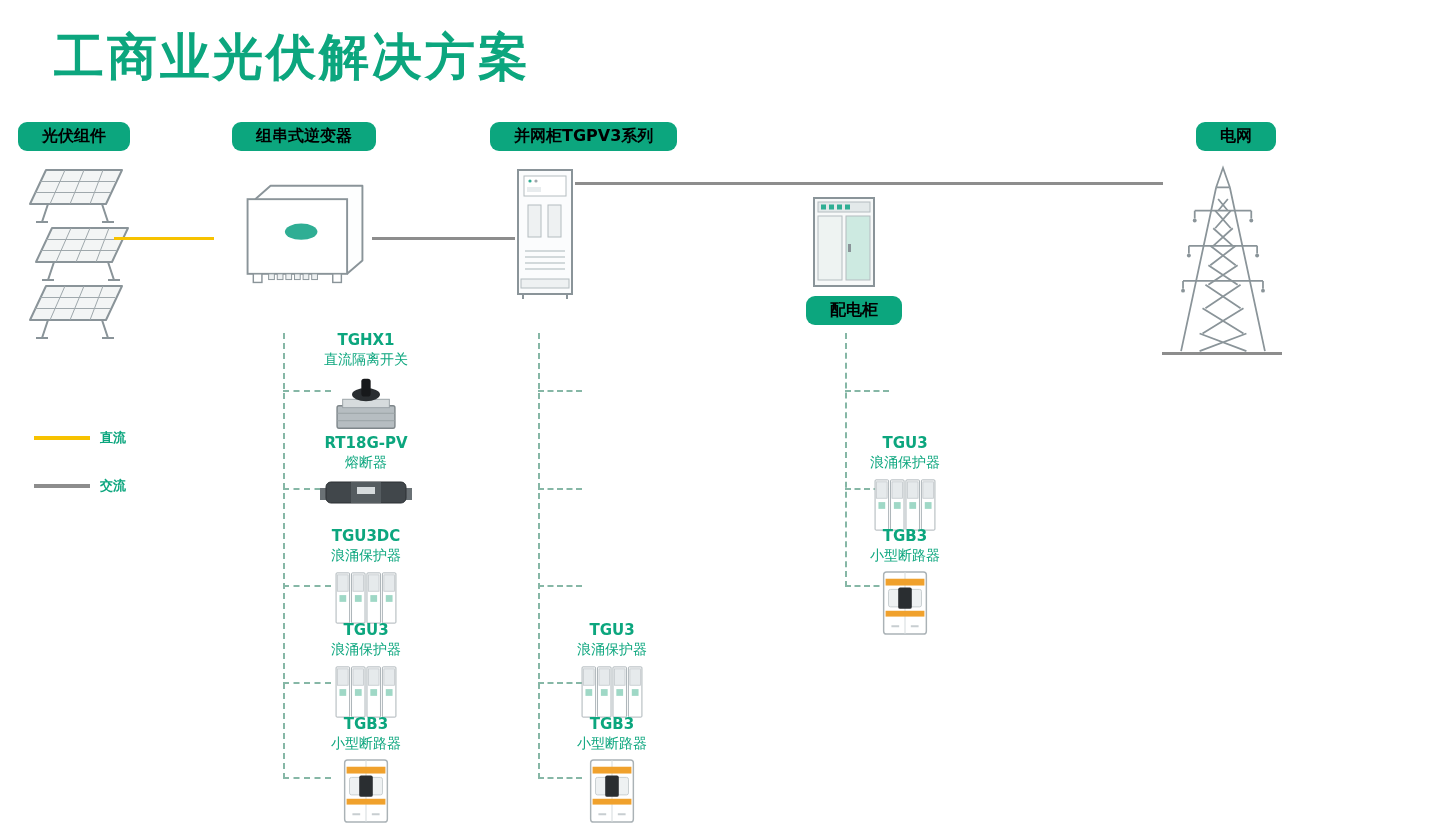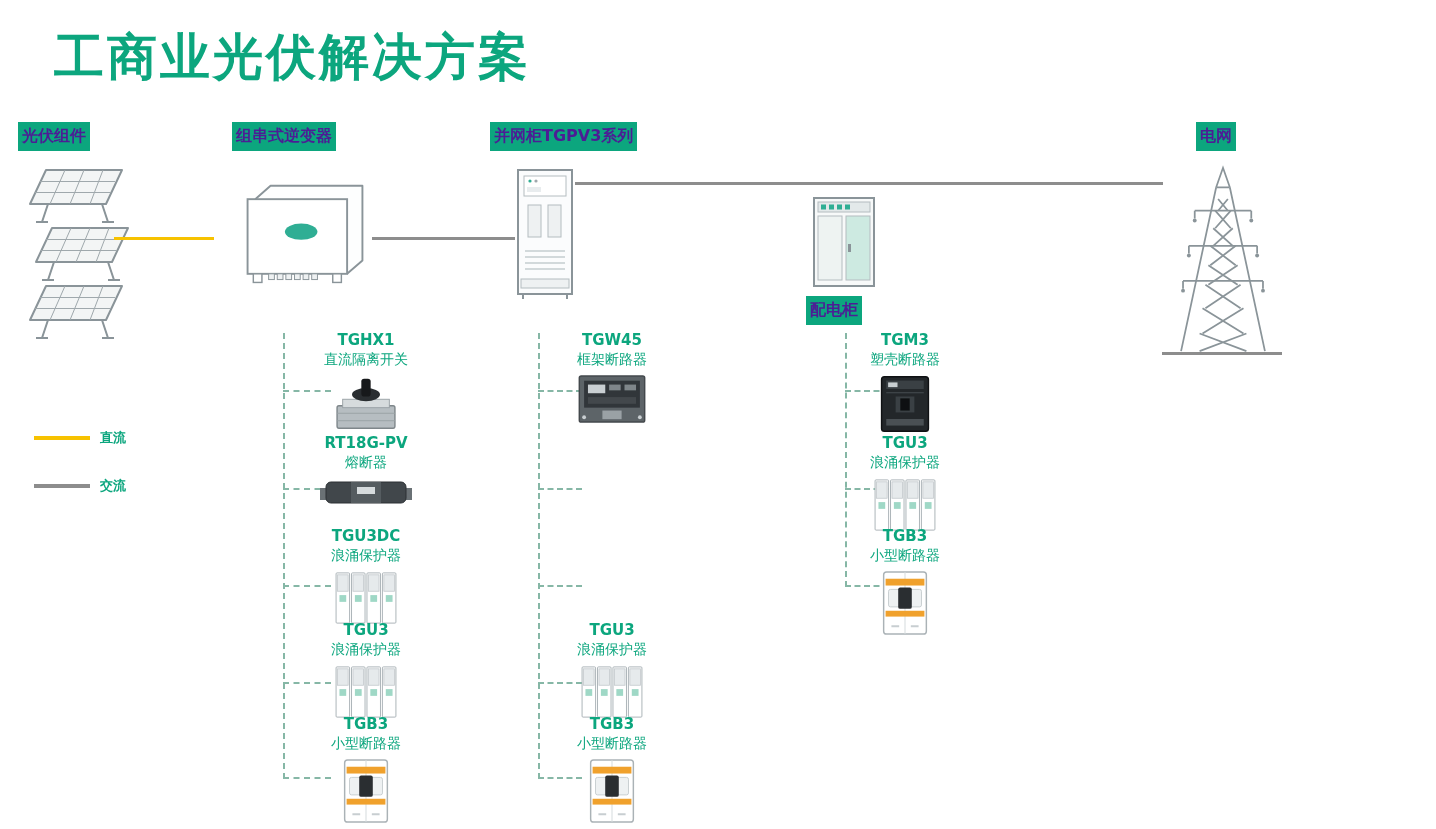--- a/index.html
+++ b/index.html
@@ -7,22 +7,22 @@
   body { font-family:"DejaVu Sans","Liberation Sans",sans-serif; }
   .canvas {
     position:relative; width:1436px; height:829px; background:#ffffff; overflow:hidden;
   }
   .title {
     position:absolute; left:54px; top:24px;
     font-size:50px; font-weight:bold; letter-spacing:3px;
     color:var(--brand,#0ca67e); white-space:nowrap;
   }
   .tag {
-    position:absolute; background:var(--brand,#0ca67e); color:#4c1d95;
-    font-size:16px; font-weight:bold; padding:4px 4px; white-space:nowrap;
+    position:absolute; background:var(--brand,#0ca67e); color:#000000;
+    font-size:16px; font-weight:bold; padding:4px 24px; white-space:nowrap;border-radius:9px;
   }
   .hline { position:absolute; height:3px; }
   .dc  { background:var(--dc-line,#f7c200); }
   .ac  { background:var(--ac-line,#8d8d8d); }
   .legend-label {
     position:absolute; color:var(--brand,#0ca67e);
     font-size:13px; font-weight:bold; white-space:nowrap;
   }
   .vdash { position:absolute; width:0; border-left:2px dashed var(--dash-line,#86b7a6); }
   .hdash { position:absolute; height:0; border-top:2px dashed var(--dash-line,#86b7a6); }
@@ -299,49 +299,35 @@
       </svg>
   </div>
   <div class="prod" style="left:291px;top:715px">
     <div class="prod-model">TGB3</div>
     <div class="prod-desc">小型断路器</div>
     <svg class="prod-img" width="48" height="66">
         <use href="#sym-mcb"></use>
       </svg>
   </div>
 
-  <div class="prod" style="left:537px;top:331px">
-    <div class="prod-model">TGW45</div>
-    <div class="prod-desc">框架断路器</div>
-    <svg class="prod-img" width="72" height="50">
-        <use href="#sym-acb"></use>
-      </svg>
-  </div>
   <div class="prod" style="left:537px;top:621px">
     <div class="prod-model">TGU3</div>
     <div class="prod-desc">浪涌保护器</div>
     <svg class="prod-img" width="64" height="56">
         <use href="#sym-surge"></use>
       </svg>
   </div>
   <div class="prod" style="left:537px;top:715px">
     <div class="prod-model">TGB3</div>
     <div class="prod-desc">小型断路器</div>
     <svg class="prod-img" width="48" height="66">
         <use href="#sym-mcb"></use>
       </svg>
   </div>
 
-  <div class="prod" style="left:830px;top:331px">
-    <div class="prod-model">TGM3</div>
-    <div class="prod-desc">塑壳断路器</div>
-    <svg class="prod-img" width="64" height="60">
-        <use href="#sym-mccb"></use>
-      </svg>
-  </div>
   <div class="prod" style="left:830px;top:434px">
     <div class="prod-model">TGU3</div>
     <div class="prod-desc">浪涌保护器</div>
     <svg class="prod-img" width="64" height="56">
         <use href="#sym-surge"></use>
       </svg>
   </div>
   <div class="prod" style="left:830px;top:527px">
     <div class="prod-model">TGB3</div>
     <div class="prod-desc">小型断路器</div>

